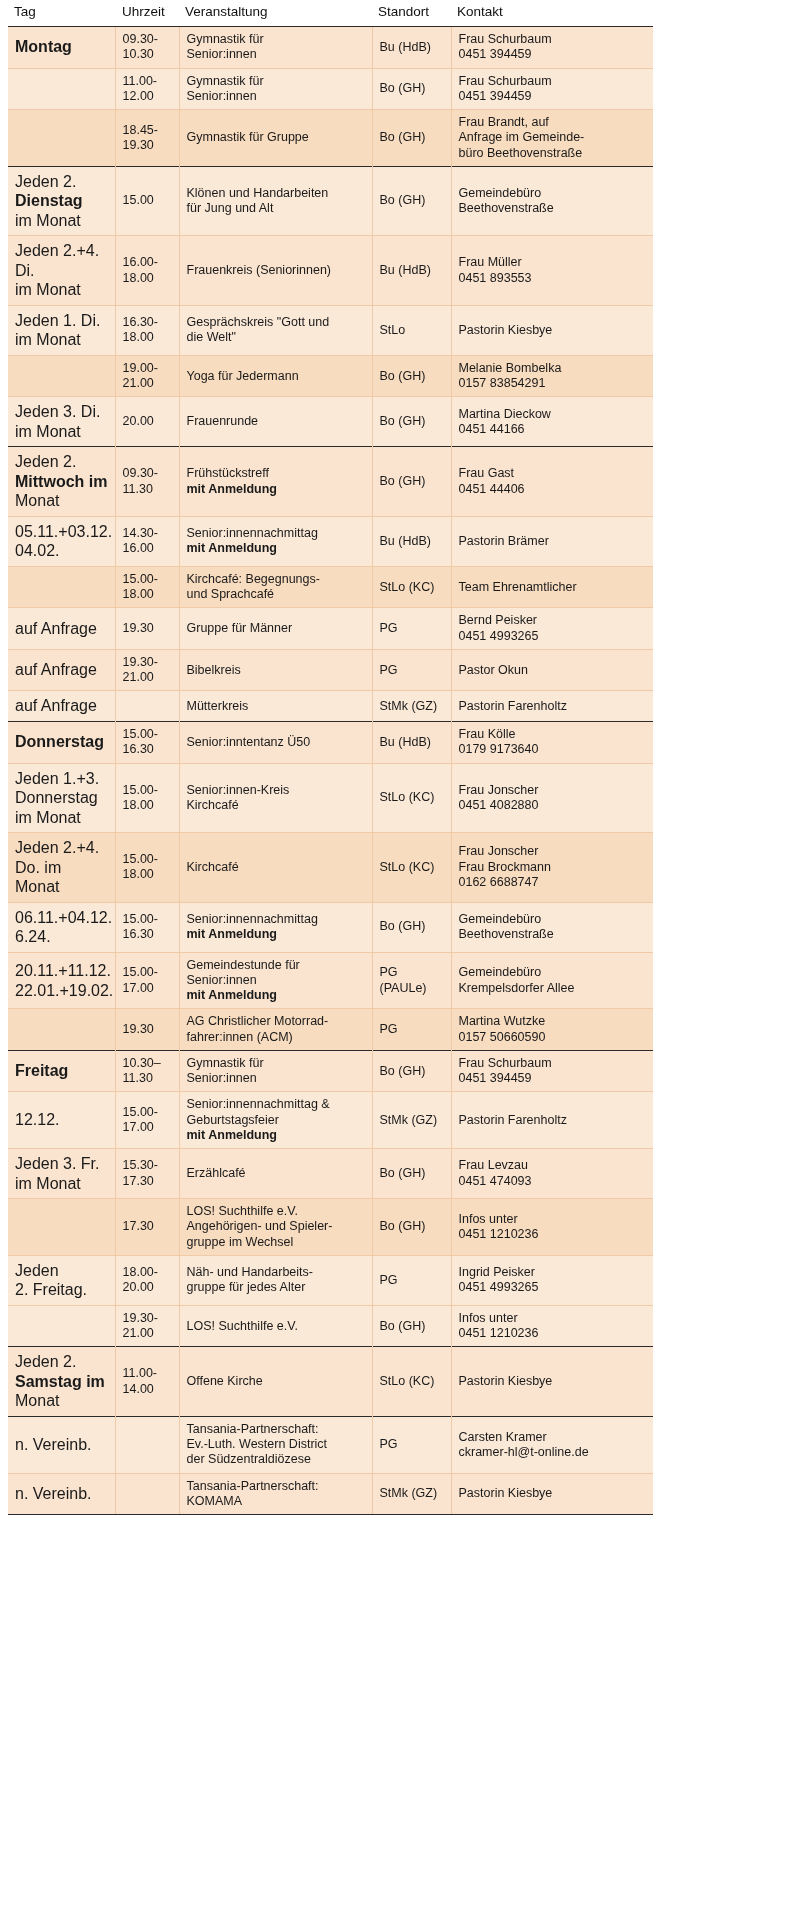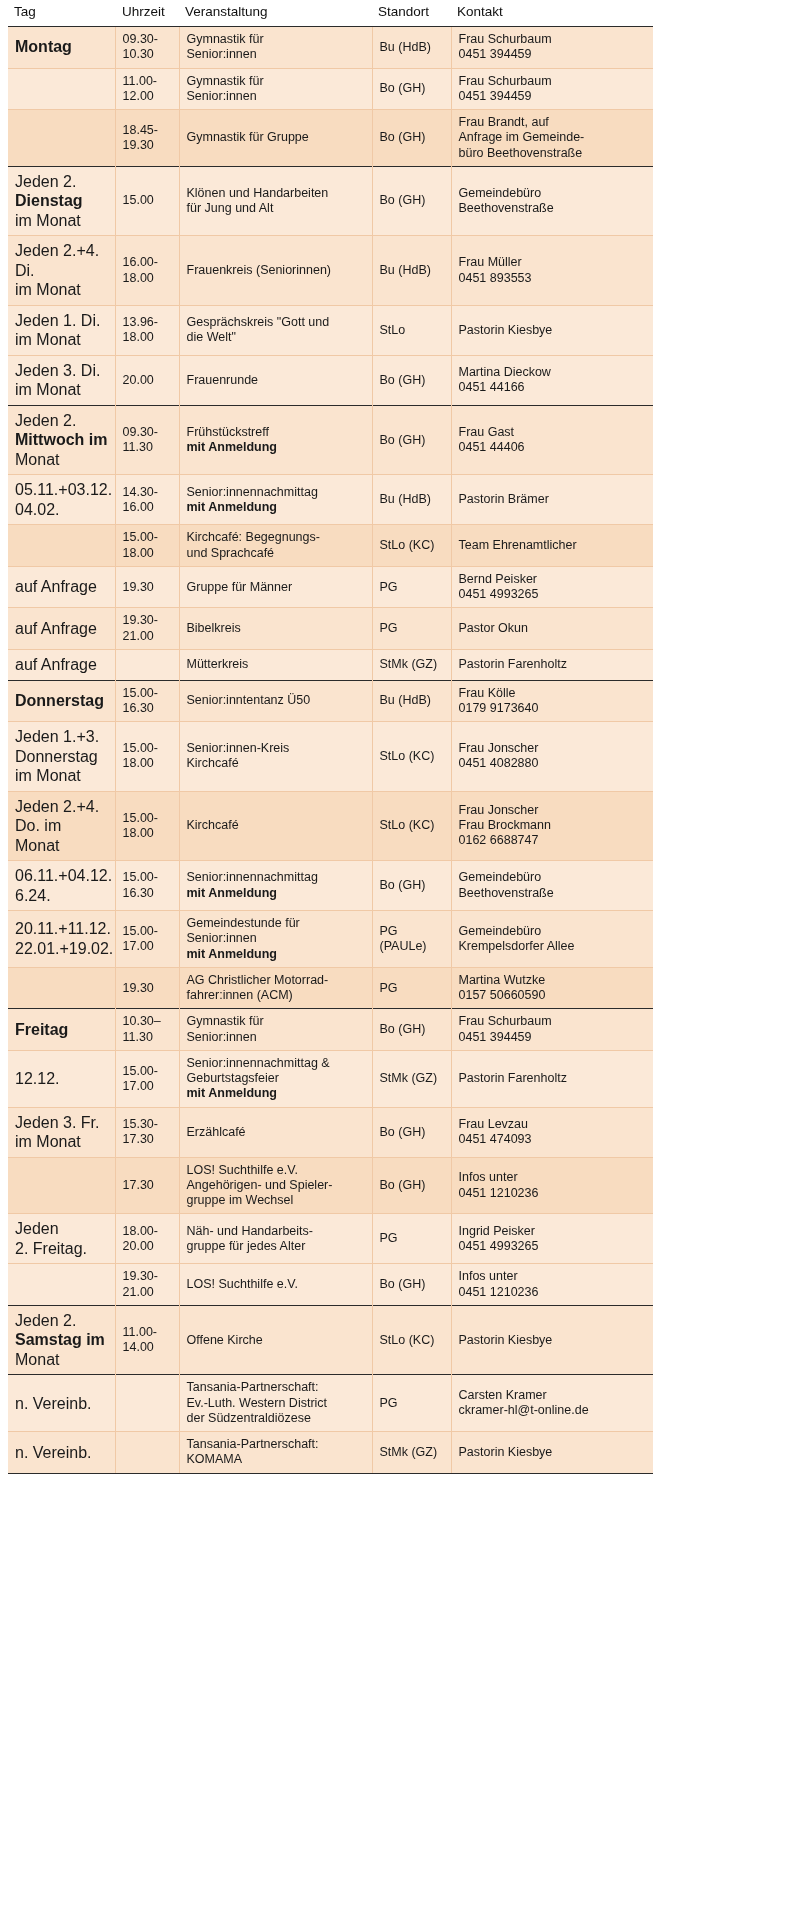--- a/index.html
+++ b/index.html
@@ -196,32 +196,51 @@
             <span class="line">Frau Müller</span>
             <span class="line">0451 893553</span>
           </td>
         </tr>
         <tr class="shade-b thin">
           <td class="tag">
             <span class="line">Jeden 1. Di.</span>
             <span class="line">im Monat</span>
           </td>
           <td class="zeit">
-            <span class="line">13.96-</span>
+            <span class="line">16.30-</span>
             <span class="line">18.00</span>
           </td>
           <td class="ver">
             <span class="line">Gesprächskreis "Gott und</span>
             <span class="line">die Welt"</span>
           </td>
           <td class="std">
             <span class="line">StLo</span>
           </td>
           <td class="kon">
             <span class="line">Pastorin Kiesbye</span>
+          </td>
+        </tr>
+        <tr class="shade-c thin">
+          <td class="tag">
+            <span class="line"></span>
+          </td>
+          <td class="zeit">
+            <span class="line">19.00-</span>
+            <span class="line">21.00</span>
+          </td>
+          <td class="ver">
+            <span class="line">Yoga für Jedermann</span>
+          </td>
+          <td class="std">
+            <span class="line">Bo (GH)</span>
+          </td>
+          <td class="kon">
+            <span class="line">Melanie Bombelka</span>
+            <span class="line">0157 83854291</span>
           </td>
         </tr>
         <tr class="shade-b thin">
           <td class="tag">
             <span class="line">Jeden 3. Di.</span>
             <span class="line">im Monat</span>
           </td>
           <td class="zeit">
             <span class="line">20.00</span>
           </td>

